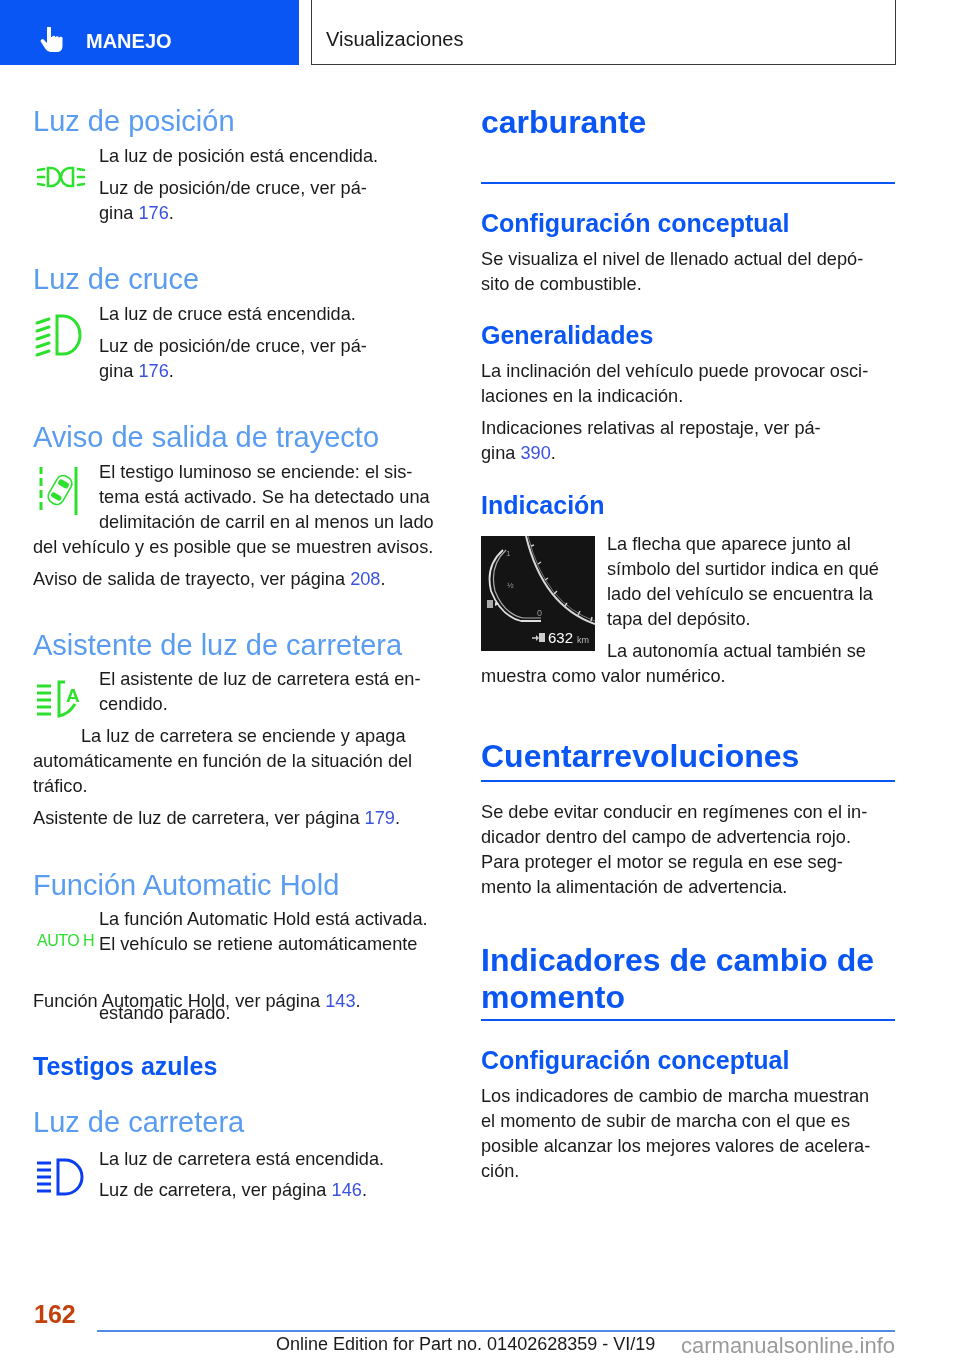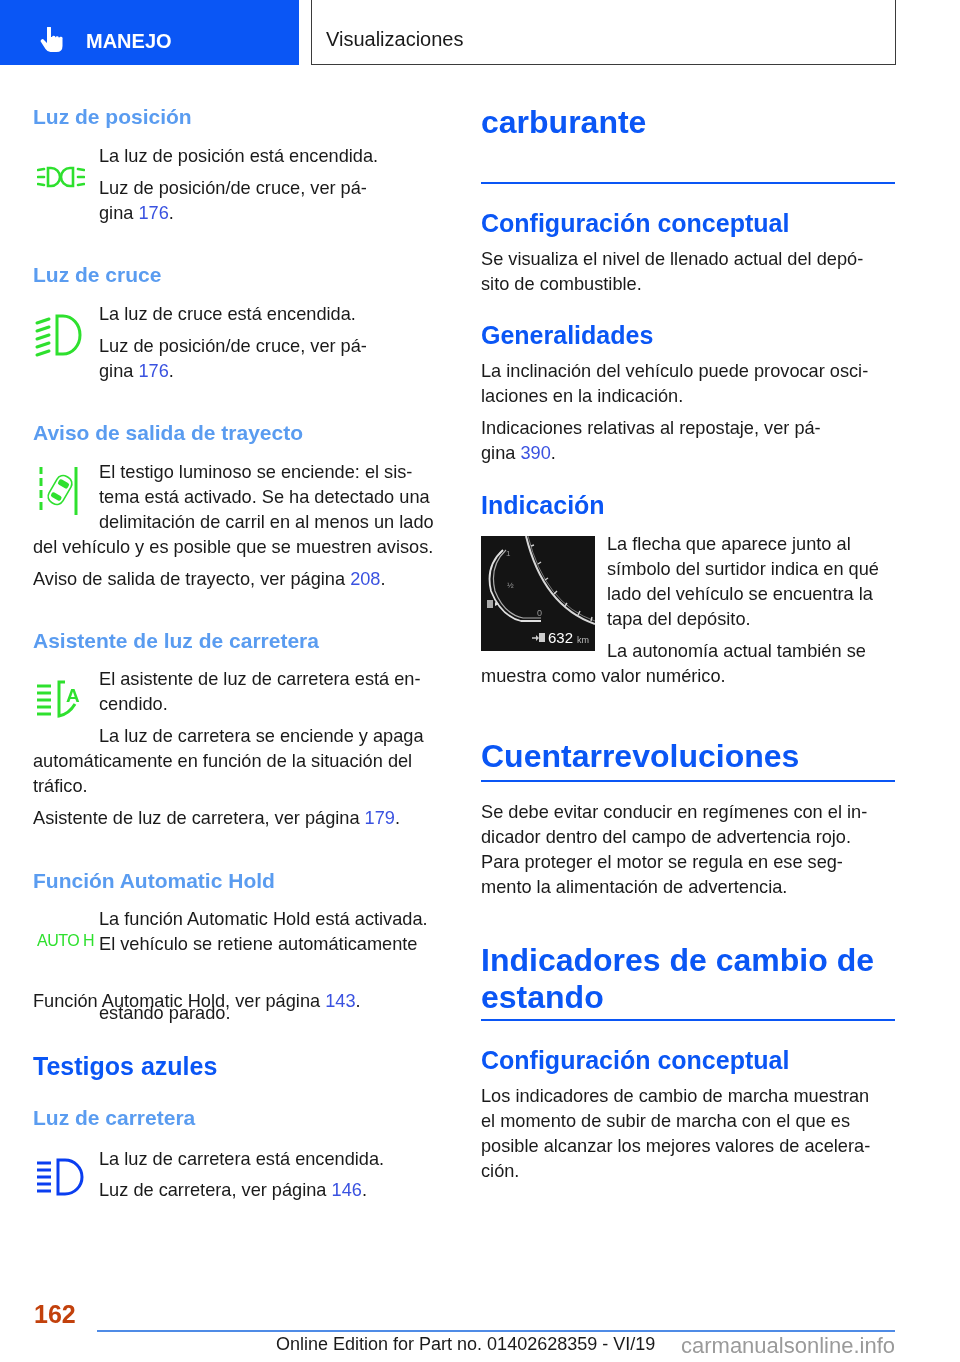--- a/index.html
+++ b/index.html
@@ -14,21 +14,21 @@
   .hdr-tab .hand { position: absolute; left: 40px; top: 27px; width: 24px; height: 26px; }
   .hdr-tab .lbl {
     position: absolute; left: 86px; top: 30px; color: #fff; font-weight: bold; font-size: 20px; letter-spacing: 0px;
   }
   .hdr-box {
     position: absolute; left: 311px; top: -2px; width: 585px; height: 67px;
     border: 1.5px solid #3b3b3b; border-top: none;
   }
   .hdr-box .lbl { position: absolute; left: 14px; top: 30px; font-size: 20px; color: #1a1a1a; }
 
-  .h-sub { position: absolute; color: #5a9cf0; font-weight: bold; font-size: 21px; white-space: nowrap; }
+  .h-sub { position: absolute; color: #5a9cf0; font-weight: normal; font-size: 29px; white-space: nowrap; }
   .h-blue { position: absolute; color: #0a56f5; font-weight: bold; white-space: nowrap; }
   .p { position: absolute; font-size: 18.2px; line-height: 25px; color: #1a1a1a; }
   .lnk { color: #3a52e0; }
   .icon { position: absolute; }
   .rule { position: absolute; height: 1.6px; background: #0a56f5; }
 
   .auto-h { position: absolute; color: #2ee02e; font-size: 16px; letter-spacing: -0.5px; }
 
   .gauge { position: absolute; left: 481px; top: 536px; width: 114px; height: 115px; background: #141414; overflow: hidden; }
 
@@ -111,21 +111,21 @@
       <line x1="1" y1="13" x2="15" y2="13"></line>
       <line x1="1" y1="20" x2="15" y2="20"></line>
       <line x1="1" y1="27" x2="15" y2="27"></line>
       <line x1="1" y1="34" x2="15" y2="34"></line>
     <path d="M29 2 h-6 v34 q10 -2 16 -12"></path>
   </g>
   <text x="30" y="22" font-family="Liberation Sans, sans-serif" font-size="19" font-weight="bold" fill="#2ee02e">A</text>
 </svg>
 <div class="p" style="left:99px; top:667px;">El asistente de luz de carretera está en-</div>
 <div class="p" style="left:99px; top:692px;">cendido.</div>
-<div class="p" style="left:99px; top:724px;">La luz de carretera se enciende y apaga</div>
+<div class="p" style="left:81px; top:724px;">La luz de carretera se enciende y apaga</div>
 <div class="p" style="left:33px; top:749px;">automáticamente en función de la situación del</div>
 <div class="p" style="left:33px; top:774px;">tráfico.</div>
 <div class="p" style="left:33px; top:806px;"><span>Asistente de luz de carretera, ver página </span><span class="lnk">179</span><span>.</span></div>
 
 <div class="h-sub" style="left:33px; top:869px;">Función Automatic Hold</div>
 <div class="auto-h" style="left:37px; top:932px;">AUTO H</div>
 <div class="p" style="left:99px; top:907px;">La función Automatic Hold está activada.</div>
 <div class="p" style="left:99px; top:932px;">El vehículo se retiene automáticamente</div>
 <div class="p" style="left:99px; top:957px;margin-top:44px;">estando parado.</div>
 <div class="p" style="left:33px; top:989px;"><span>Función Automatic Hold, ver página </span><span class="lnk">143</span><span>.</span></div>
@@ -202,21 +202,21 @@
 
 <div class="h-blue" style="left:481px; top:738px; font-size:32px;">Cuentarrevoluciones</div>
 <div class="rule" style="left:481px; top:780px; width:414px;"></div>
 <div class="p" style="left:481px; top:800px;">Se debe evitar conducir en regímenes con el in-</div>
 <div class="p" style="left:481px; top:825px;">dicador dentro del campo de advertencia rojo.</div>
 <div class="p" style="left:481px; top:850px;">Para proteger el motor se regula en ese seg-</div>
 <div class="p" style="left:481px; top:875px;">mento la alimentación de advertencia.</div>
 
 <div class="h-blue" style="left:481px; top:942px; font-size:32px; line-height:37px;">
   <div>Indicadores de cambio de</div>
-  <div>estando</div>
+  <div>momento</div>
 </div>
 <div class="rule" style="left:481px; top:1019px; width:414px;"></div>
 
 <div class="h-blue" style="left:481px; top:1046px; font-size:25px;">Configuración conceptual</div>
 <div class="p" style="left:481px; top:1084px;">Los indicadores de cambio de marcha muestran</div>
 <div class="p" style="left:481px; top:1109px;">el momento de subir de marcha con el que es</div>
 <div class="p" style="left:481px; top:1134px;">posible alcanzar los mejores valores de acelera-</div>
 <div class="p" style="left:481px; top:1159px;">ción.</div>
 
 <div class="footer-num">162</div>

